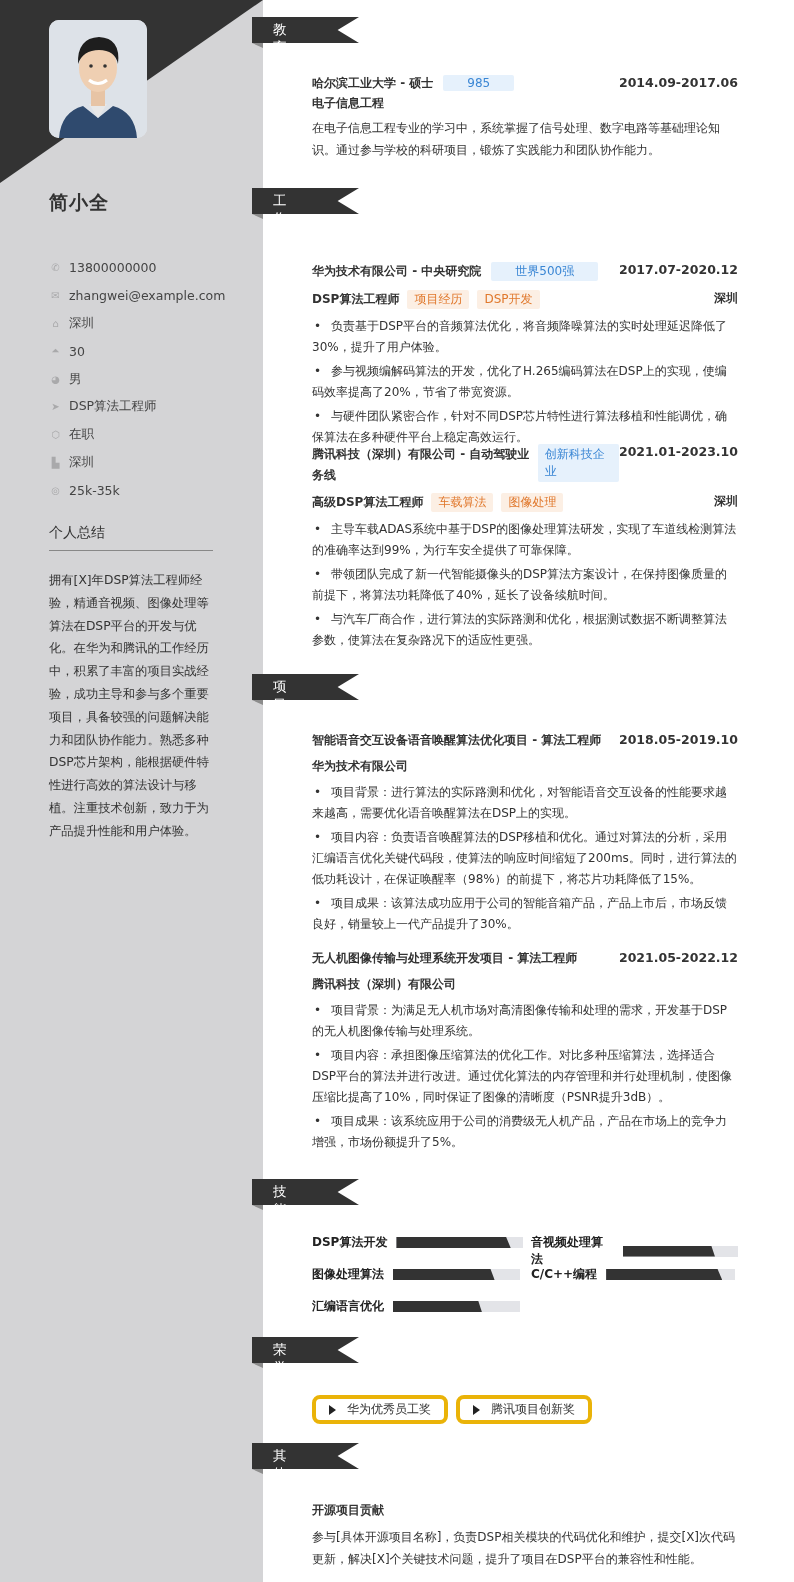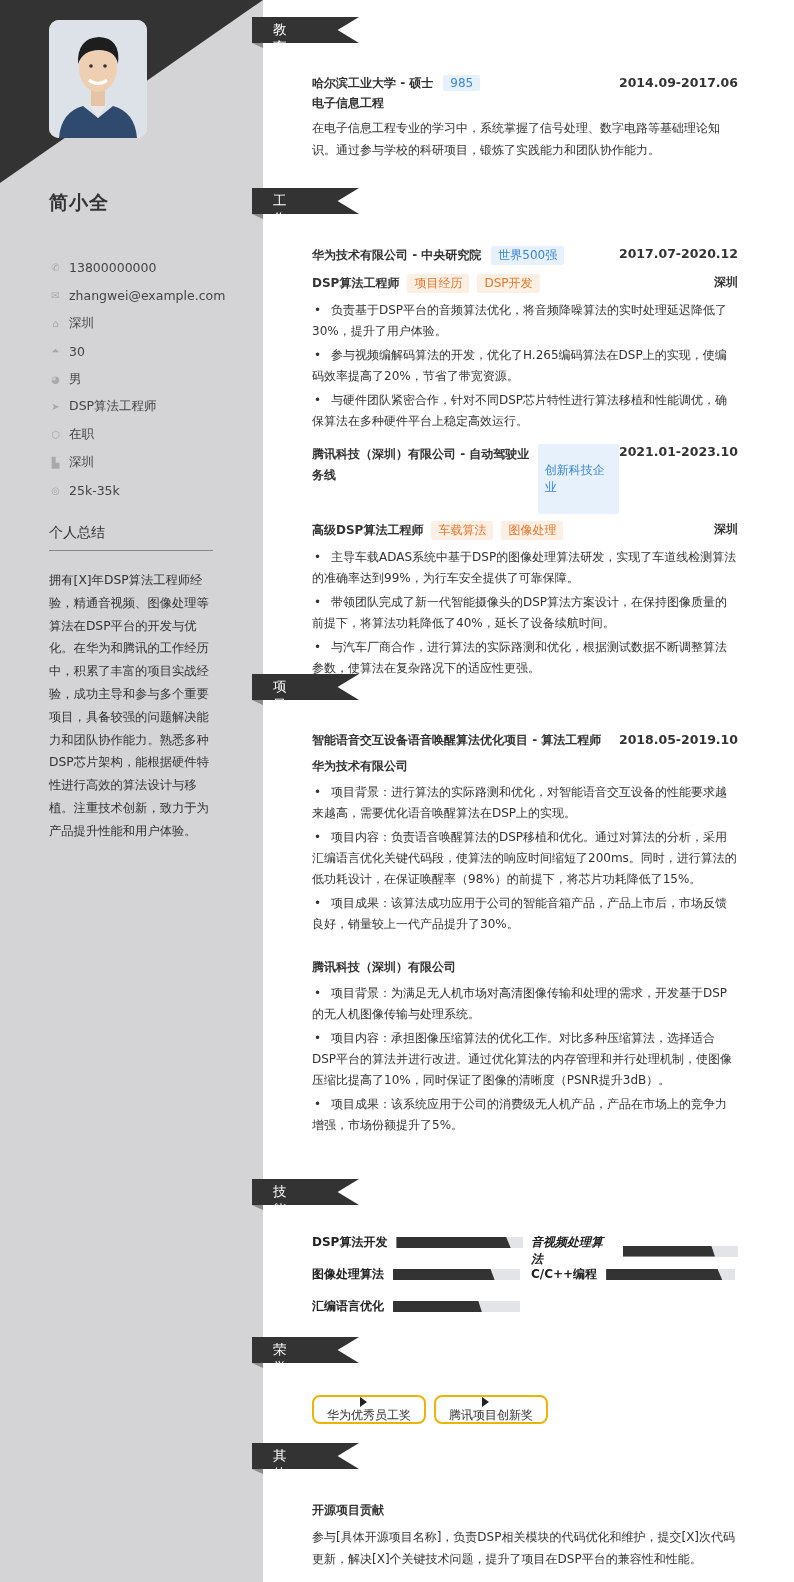--- a/index.html
+++ b/index.html
@@ -22,35 +22,35 @@
   .main { position: absolute; left: 263px; top: 0; width: 531px; height: 1582px; }
   .sec-head { position: absolute; left: -11px; height: 26px; }
   .sec-head .flag { position: absolute; left: 0; top: 0; height: 26px; width: 107px; background: #333; clip-path: polygon(0 0, 100% 0, 80% 50%, 100% 100%, 0 100%); }
   .sec-head .fold { position: absolute; left: 0; top: 26px; width: 0; height: 0; border-top: 5px solid #8c8c8c; border-left: 11px solid transparent; }
   .sec-head .label { position: absolute; left: 21px; top: 4px; color: #fff; font-size: 13.5px; letter-spacing: 0.5px; }
 
   .block { position: absolute; left: 49px; width: 426px; font-size: 12px; color: #333; }
   .row { display: flex; justify-content: space-between; align-items: flex-start; }
   .t-title { font-size: 12px; font-weight: bold; }
   .date { font-size: 12.5px; font-weight: bold; white-space: nowrap; }
-  .tag-blue { display: inline-block; background: #e6f1fc; color: #3a86d4; font-size: 12px; padding: 1px 7px; margin-left: 10px; border-radius: 2px; }
+  .tag-blue { display: inline-block; background: #e6f1fc; color: #3a86d4; font-size: 12px; padding: 1px 24px; margin-left: 10px; border-radius: 2px; }
   .tag-orange { display: inline-block; background: #fcefe4; color: #e0782c; font-size: 12px; padding: 1px 7px; margin-left: 8px; border-radius: 2px; }
   .para { font-size: 12px; line-height: 21.5px; color: #333; }
   .bullets { list-style: none; }
   .bullets li { font-size: 12px; line-height: 21px; color: #333; margin-bottom: 3px; }
   .bullets li::before { content: "•"; display: inline-block; width: 17px; padding-left: 2px; }
 
   .skills { position: absolute; left: 49px; top: 1234px; width: 426px; }
   .skill { position: absolute; display: flex; align-items: center; font-size: 12px; font-weight: bold; color: #222; }
   .skill .bar { position: relative; height: 11px; background: #e3e4e8; margin-left: 9px; overflow: hidden; }
   .skill .fill { position: absolute; left: 0; top: 0; height: 11px; background: #333; clip-path: polygon(0 0, 100% 0, calc(100% + 0px) 100%, 0 100%); }
   .skill .fill::after { content: ""; }
 
   .awards { position: absolute; left: 49px; top: 1395px; display: flex; gap: 8px; }
-  .award { display: flex; align-items: center; height: 29px; padding: 0 13px; border: 2px solid #eab308; border-radius: 8px; font-size: 12px; color: #333; background: #fff; flex-direction: column; }
+  .award { display: flex; align-items: center; height: 29px; padding: 0 13px; border: 4px solid #eab308; border-radius: 8px; font-size: 12px; color: #333; background: #fff; }
   .award .tri { width: 0; height: 0; border-left: 7px solid #222; border-top: 5px solid transparent; border-bottom: 5px solid transparent; margin-right: 11px; }
 </style>
 </head>
 <body>
 
 <div class="page">
 
   <aside class="sidebar">
     <div class="corner"></div>
     <div class="avatar">
@@ -129,21 +129,21 @@
       <div class="t-title" style="margin-top:3px">电子信息工程</div>
       <div class="para" style="margin-top:6px">在电子信息工程专业的学习中，系统掌握了信号处理、数字电路等基础理论知识。通过参与学校的科研项目，锻炼了实践能力和团队协作能力。</div>
     </div>
 
     <div class="sec-head" style="top:188px">
       <div class="flag"></div>
       <div class="fold"></div>
       <div class="label">工作经历</div>
     </div>
 
-    <div class="block" style="top:246px">
+    <div class="block" style="top:262px">
       <div class="row">
         <div>
           <span class="t-title">华为技术有限公司 - 中央研究院</span><span class="tag-blue">世界500强</span>
         </div>
         <span class="date">2017.07-2020.12</span>
       </div>
       <div class="row" style="margin-top:9px">
         <div>
           <span class="t-title">DSP算法工程师</span><span class="tag-orange">项目经历</span><span class="tag-orange">DSP开发</span>
         </div>
@@ -154,21 +154,21 @@
         <li>参与视频编解码算法的开发，优化了H.265编码算法在DSP上的实现，使编码效率提高了20%，节省了带宽资源。</li>
         <li>与硬件团队紧密合作，针对不同DSP芯片特性进行算法移植和性能调优，确保算法在多种硬件平台上稳定高效运行。</li>
       </ul>
     </div>
 
     <div class="block" style="top:444px">
       <div class="row">
         <div style="width:220px; line-height:21px;">
           <span class="t-title">腾讯科技（深圳）有限公司 - 自动驾驶业务线</span>
         </div>
-        <div style="width:82px; background:#e6f1fc; color:#3a86d4; font-size:12px; line-height:17px; padding:18px 7px; margin-left:8px; border-radius:2px;">创新科技企业</div>
+        <div style="width:82px; background:#e6f1fc; color:#3a86d4; font-size:12px; line-height:17px; padding:2px 7px; margin-left:8px; border-radius:2px;">创新科技企业</div>
         <span class="date" style="margin-left:auto">2021.01-2023.10</span>
       </div>
       <div class="row" style="margin-top:7px">
         <div>
           <span class="t-title">高级DSP算法工程师</span><span class="tag-orange">车载算法</span><span class="tag-orange">图像处理</span>
         </div>
         <span class="t-title">深圳</span>
       </div>
       <ul class="bullets" style="margin-top:7px">
         <li>主导车载ADAS系统中基于DSP的图像处理算法研发，实现了车道线检测算法的准确率达到99%，为行车安全提供了可靠保障。</li>
@@ -190,20 +190,24 @@
       </div>
       <div class="t-title" style="margin-top:9px">华为技术有限公司</div>
       <ul class="bullets" style="margin-top:7px">
         <li>项目背景：进行算法的实际路测和优化，对智能语音交互设备的性能要求越来越高，需要优化语音唤醒算法在DSP上的实现。</li>
         <li>项目内容：负责语音唤醒算法的DSP移植和优化。通过对算法的分析，采用汇编语言优化关键代码段，使算法的响应时间缩短了200ms。同时，进行算法的低功耗设计，在保证唤醒率（98%）的前提下，将芯片功耗降低了15%。</li>
         <li>项目成果：该算法成功应用于公司的智能音箱产品，产品上市后，市场反馈良好，销量较上一代产品提升了30%。</li>
       </ul>
     </div>
 
     <div class="block" style="top:950px">
+      <div class="row">
+        <span class="t-title">无人机图像传输与处理系统开发项目 - 算法工程师</span>
+        <span class="date">2021.05-2022.12</span>
+      </div>
       <div class="t-title" style="margin-top:9px">腾讯科技（深圳）有限公司</div>
       <ul class="bullets" style="margin-top:7px">
         <li>项目背景：为满足无人机市场对高清图像传输和处理的需求，开发基于DSP的无人机图像传输与处理系统。</li>
         <li>项目内容：承担图像压缩算法的优化工作。对比多种压缩算法，选择适合DSP平台的算法并进行改进。通过优化算法的内存管理和并行处理机制，使图像压缩比提高了10%，同时保证了图像的清晰度（PSNR提升3dB）。</li>
         <li>项目成果：该系统应用于公司的消费级无人机产品，产品在市场上的竞争力增强，市场份额提升了5%。</li>
       </ul>
     </div>
 
     <div class="sec-head" style="top:1179px">
       <div class="flag"></div>
@@ -211,21 +215,21 @@
       <div class="label">技能专长</div>
     </div>
 
     <div class="skills">
       <div class="skill" style="left:0; top:0;">
         <span>DSP算法开发</span>
         <div class="bar" style="width:127px">
             <div class="fill" style="width:90%; clip-path: polygon(0 0, 96% 0, 100% 100%, 0 100%);"></div>
           </div>
       </div>
-      <div class="skill" style="left:219px; top:0;font-style:italic;">
+      <div class="skill" style="left:219px; top:0;">
         <span>音视频处理算法</span>
         <div class="bar" style="width:117px">
             <div class="fill" style="width:80%; clip-path: polygon(0 0, 96% 0, 100% 100%, 0 100%);"></div>
           </div>
       </div>
       <div class="skill" style="left:0; top:32px;">
         <span>图像处理算法</span>
         <div class="bar" style="width:127px">
             <div class="fill" style="width:80%; clip-path: polygon(0 0, 96% 0, 100% 100%, 0 100%);"></div>
           </div>

